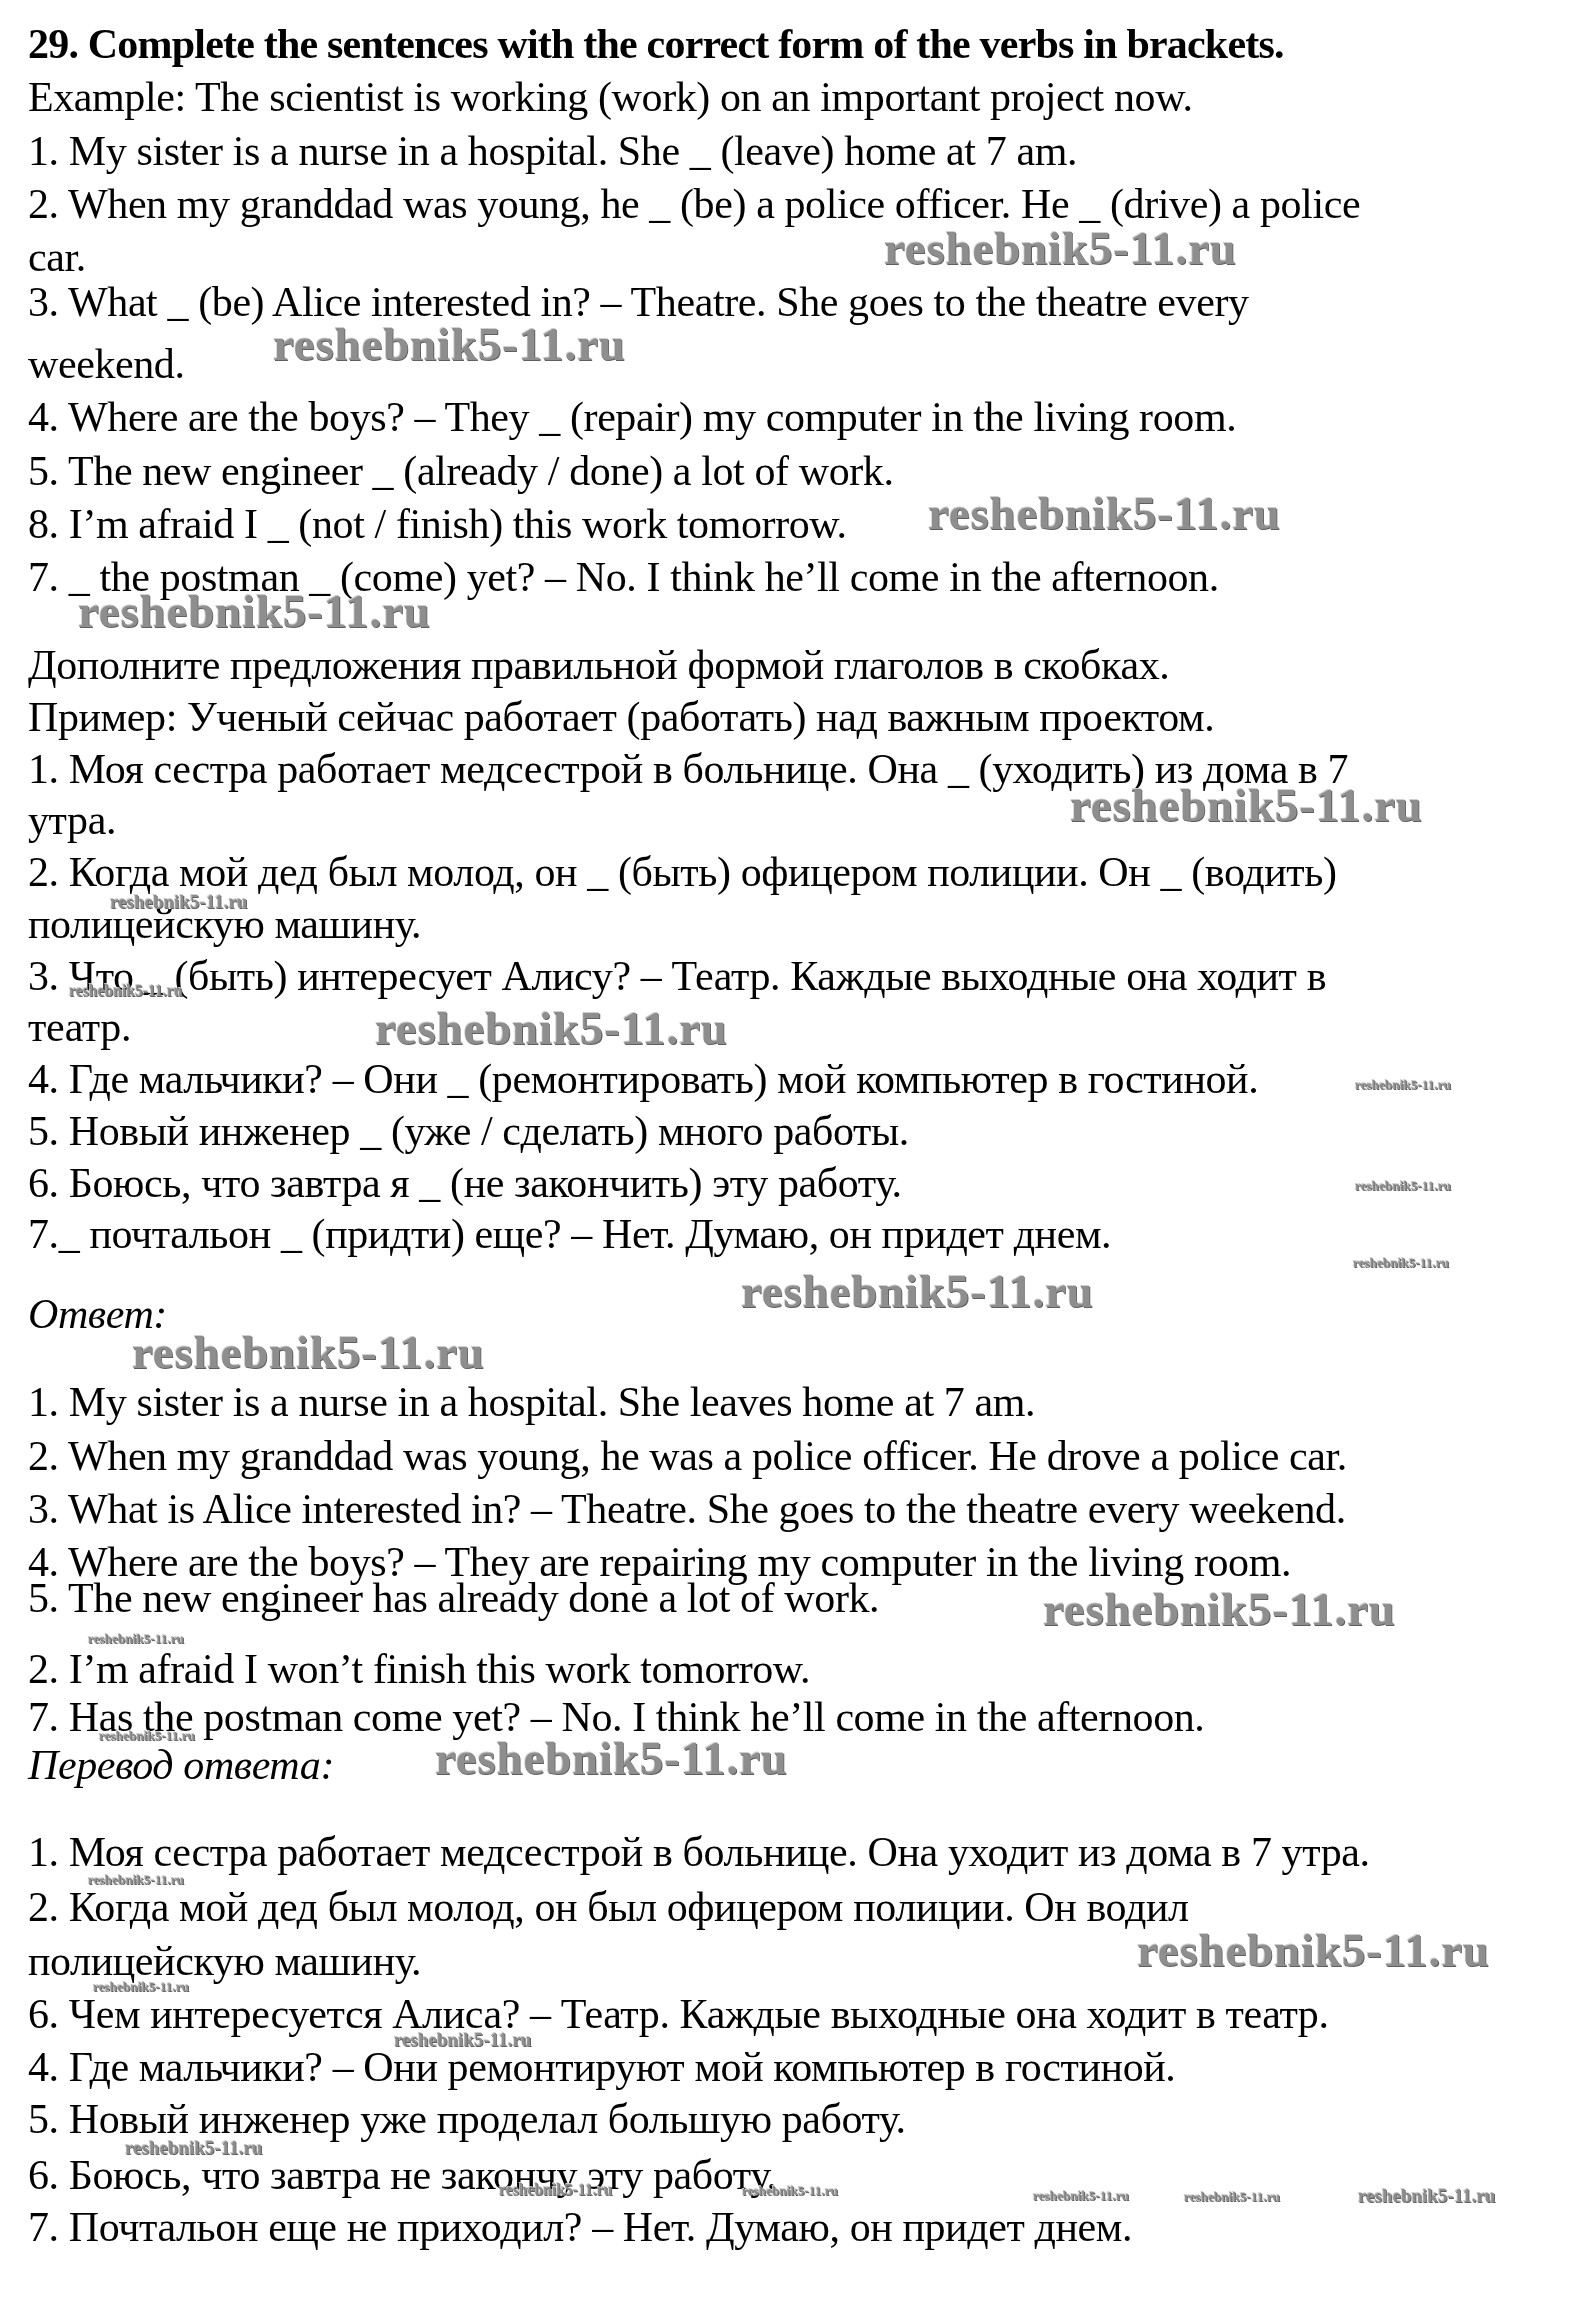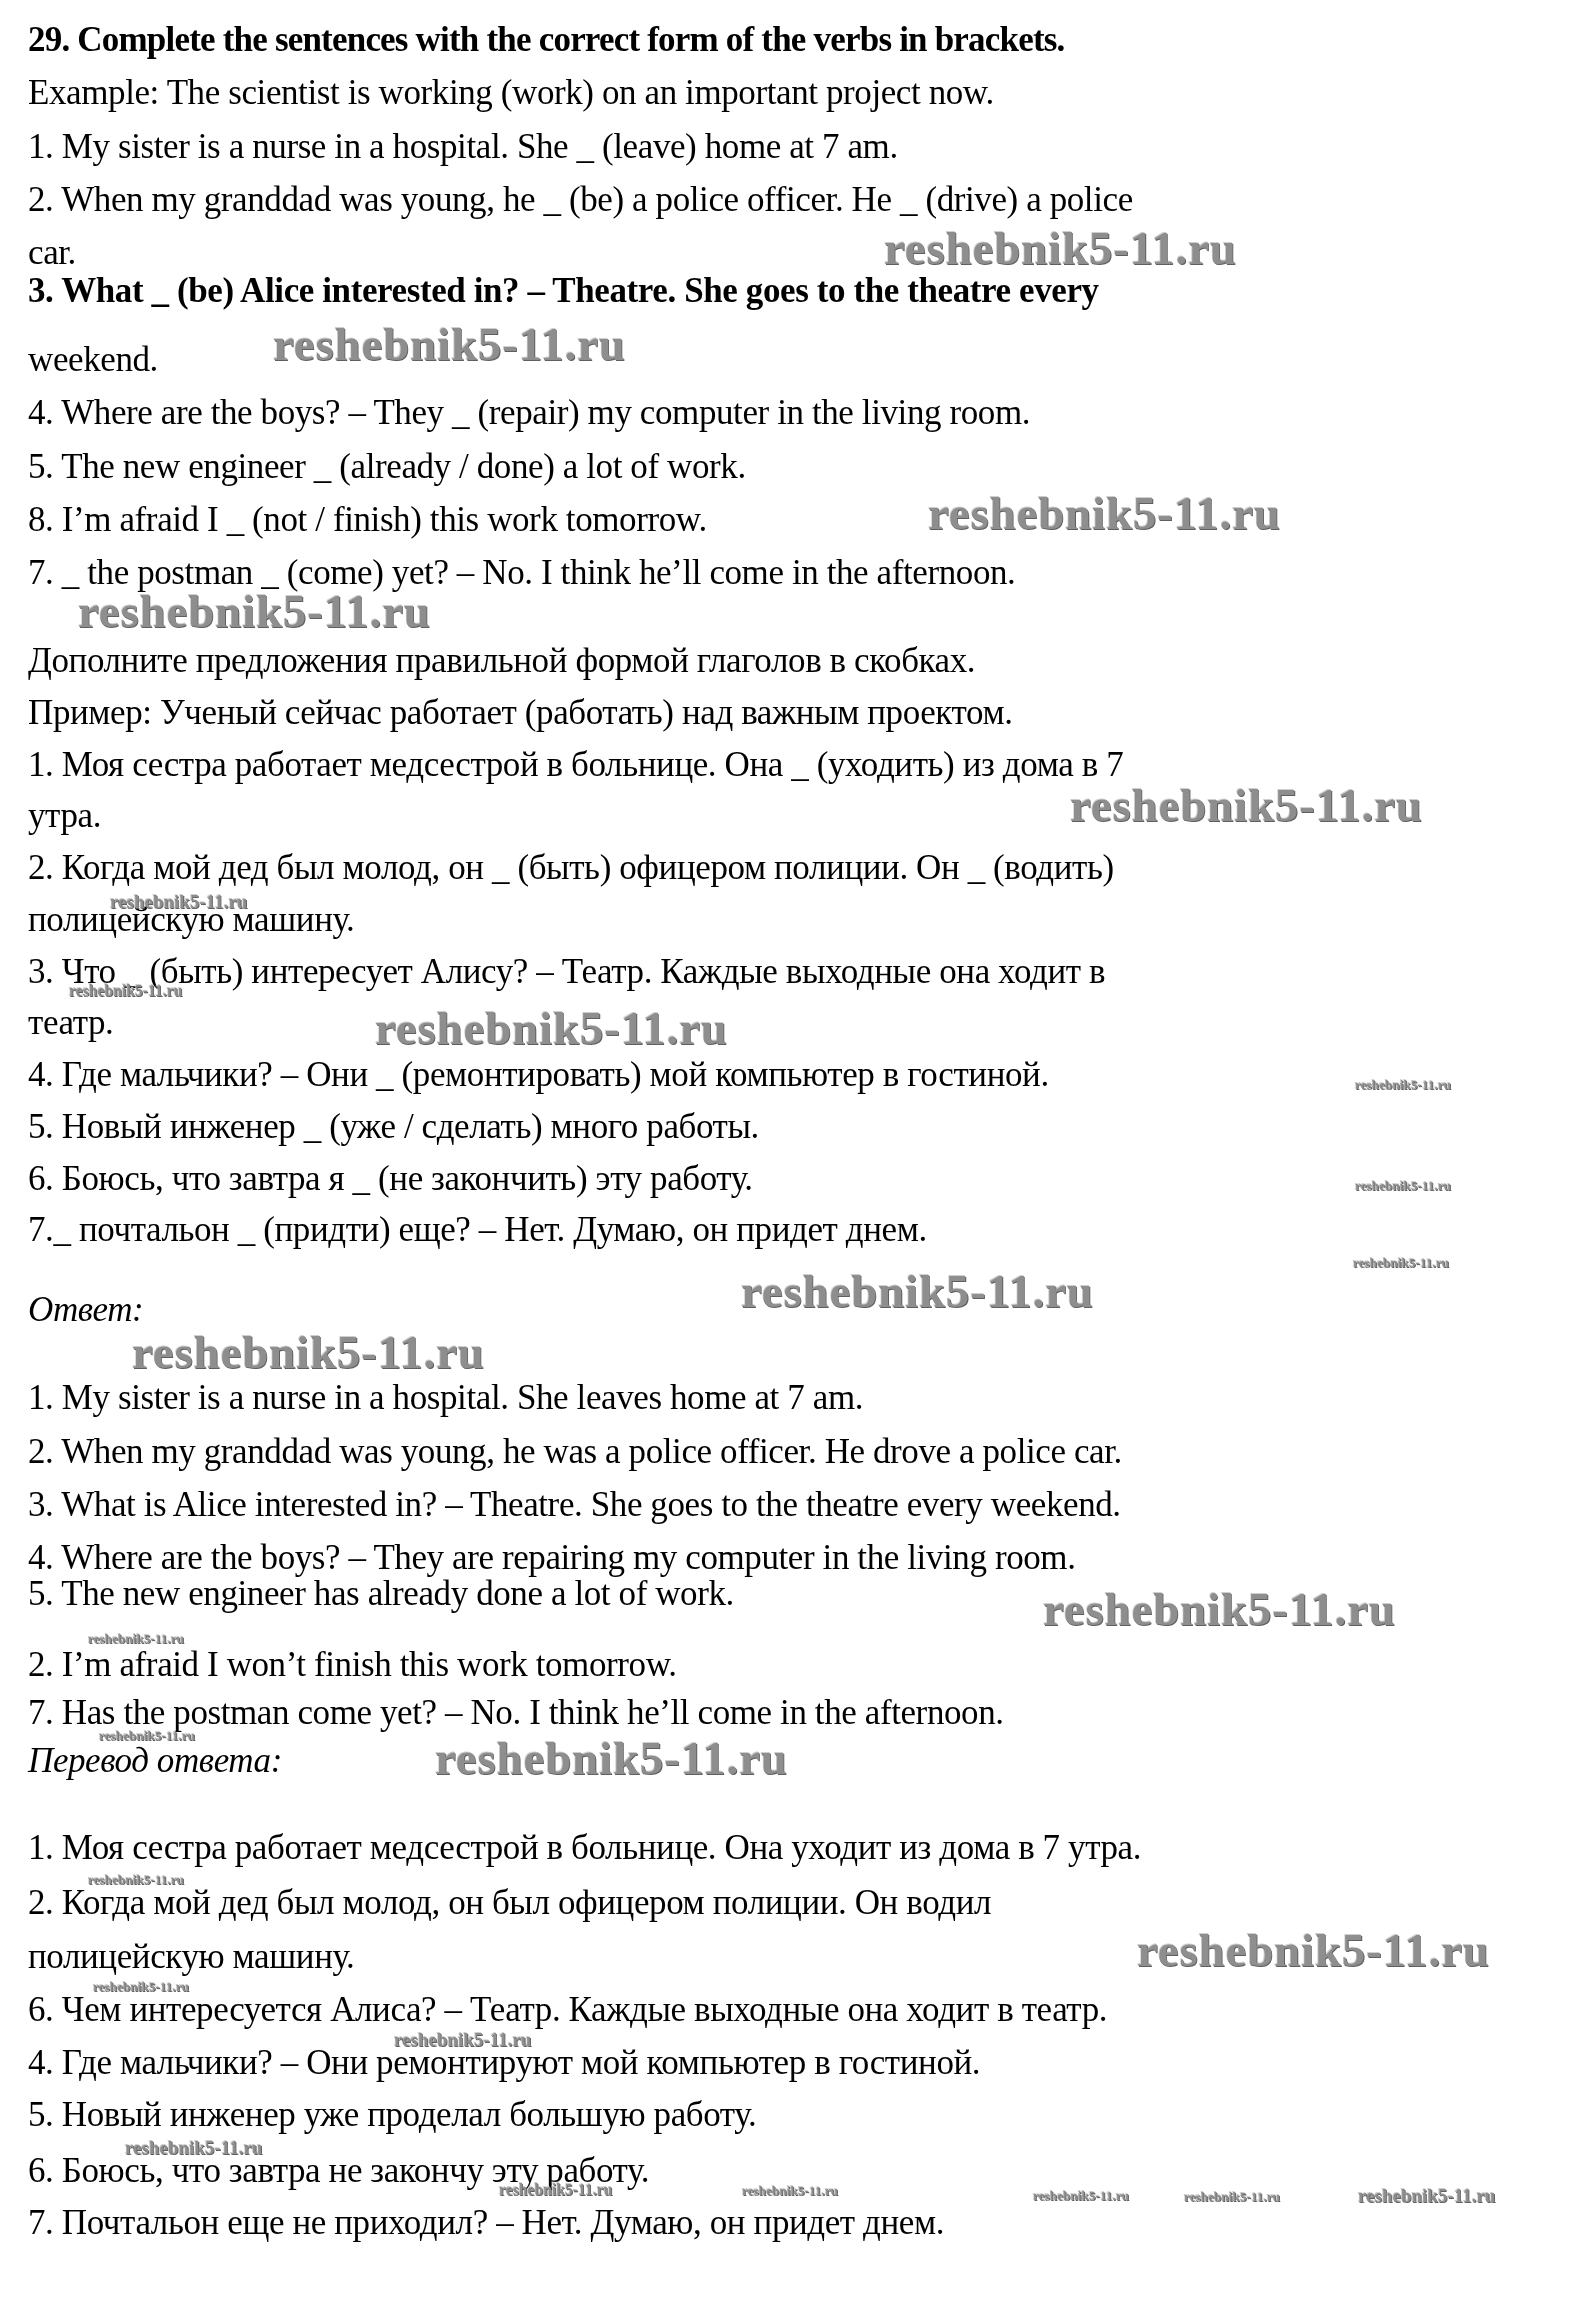--- a/index.html
+++ b/index.html
@@ -7,21 +7,21 @@
     position:relative;
     width:1583px;height:2319px;
     background:#ffffff;
     overflow:hidden;
     font-family:"Liberation Serif", serif;
     color:#000000;
   }
   .line{
     position:absolute;
     left:28px;
-    font-size:35px;
+    font-size:42px;
     line-height:1.1;
     letter-spacing:-0.4px;
     white-space:pre;
     color:#000000;
   }
   .line.bold{font-weight:bold;letter-spacing:-0.8px;}
   .line.italic{font-style:italic;}
   .wm{
     position:absolute;
     font-family:"Liberation Serif", serif;
@@ -37,21 +37,21 @@
 </style>
 </head>
 <body>
 
 <div class="page" style="background: rgb(255, 255, 255);">
     <div class="line bold" style="top: 21px;">29. Complete the sentences with the correct form of the verbs in brackets.</div>
     <div class="line" style="top: 74px;">Example: The scientist is working (work) on an important project now.</div>
     <div class="line" style="top: 128px;">1. My sister is a nurse in a hospital. She _ (leave) home at 7 am.</div>
     <div class="line" style="top: 181px;">2. When my granddad was young, he _ (be) a police officer. He _ (drive) a police</div>
     <div class="line" style="top: 234px;">car.</div>
-    <div class="line" style="top: 272px; font-weight: bold;">3. What _ (be) Alice interested in? – Theatre. She goes to the theatre every</div>
+    <div class="line" style="top: 279px;">3. What _ (be) Alice interested in? – Theatre. She goes to the theatre every</div>
     <div class="line" style="top: 341px;">weekend.</div>
     <div class="line" style="top: 394px;">4. Where are the boys? – They _ (repair) my computer in the living room.</div>
     <div class="line" style="top: 448px;">5. The new engineer _ (already / done) a lot of work.</div>
     <div class="line" style="top: 501px;">8. I’m afraid I _ (not / finish) this work tomorrow.</div>
     <div class="line" style="top: 554px;">7. _ the postman _ (come) yet? – No. I think he’ll come in the afternoon.</div>
     <div class="line" style="top: 642px;">Дополните предложения правильной формой глаголов в скобках.</div>
     <div class="line" style="top: 694px;">Пример: Ученый сейчас работает (работать) над важным проектом.</div>
     <div class="line" style="top: 746px;">1. Моя сестра работает медсестрой в больнице. Она _ (уходить) из дома в 7</div>
     <div class="line" style="top: 797px;">утра.</div>
     <div class="line" style="top: 849px;">2. Когда мой дед был молод, он _ (быть) офицером полиции. Он _ (водить)</div>

